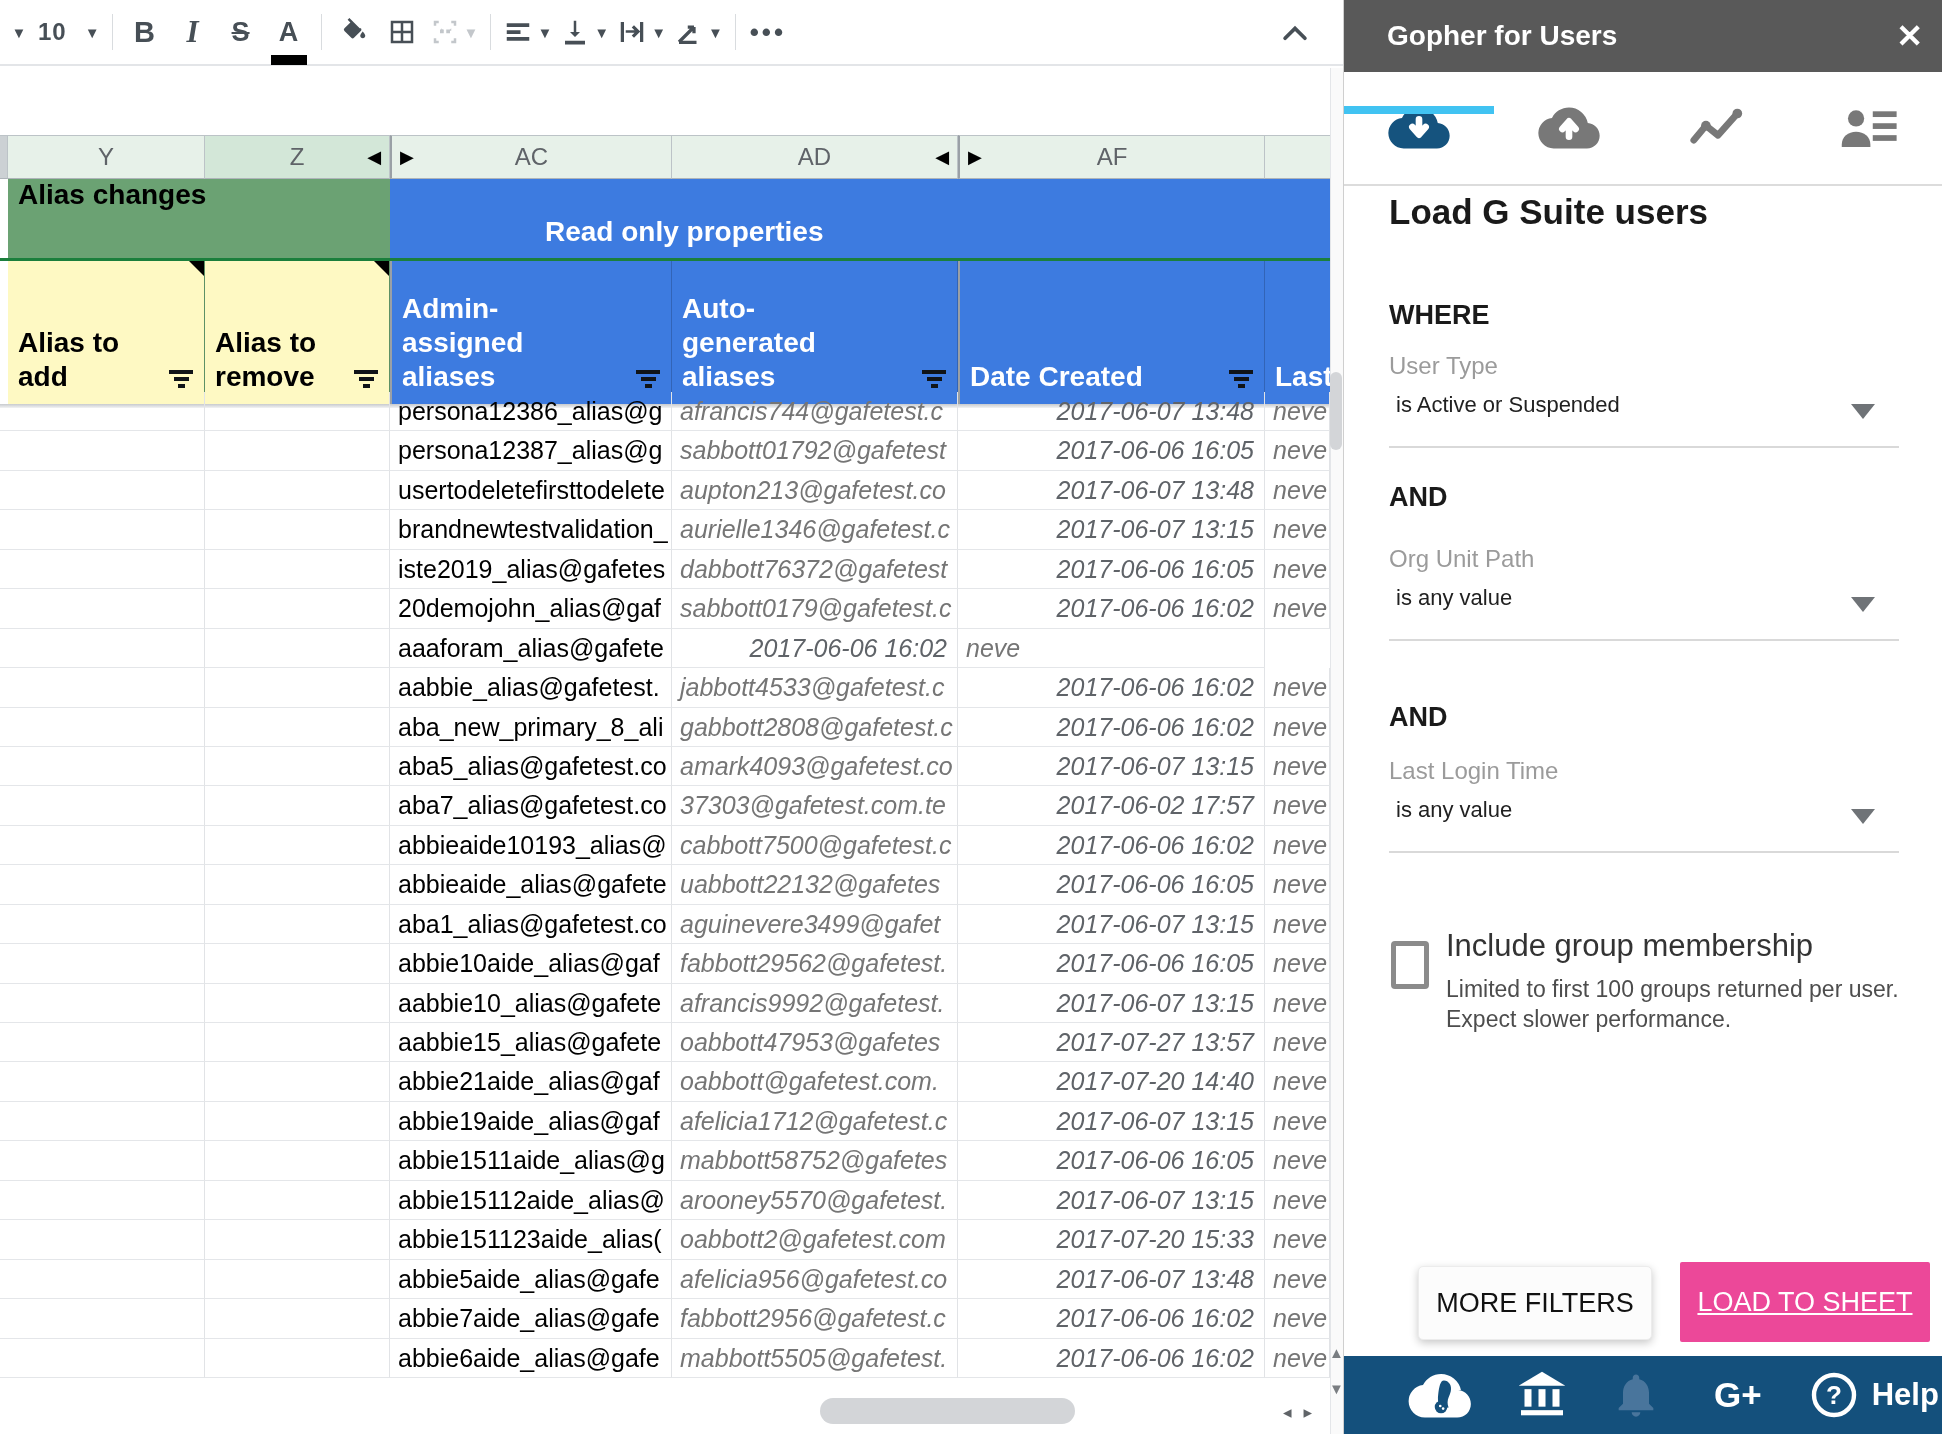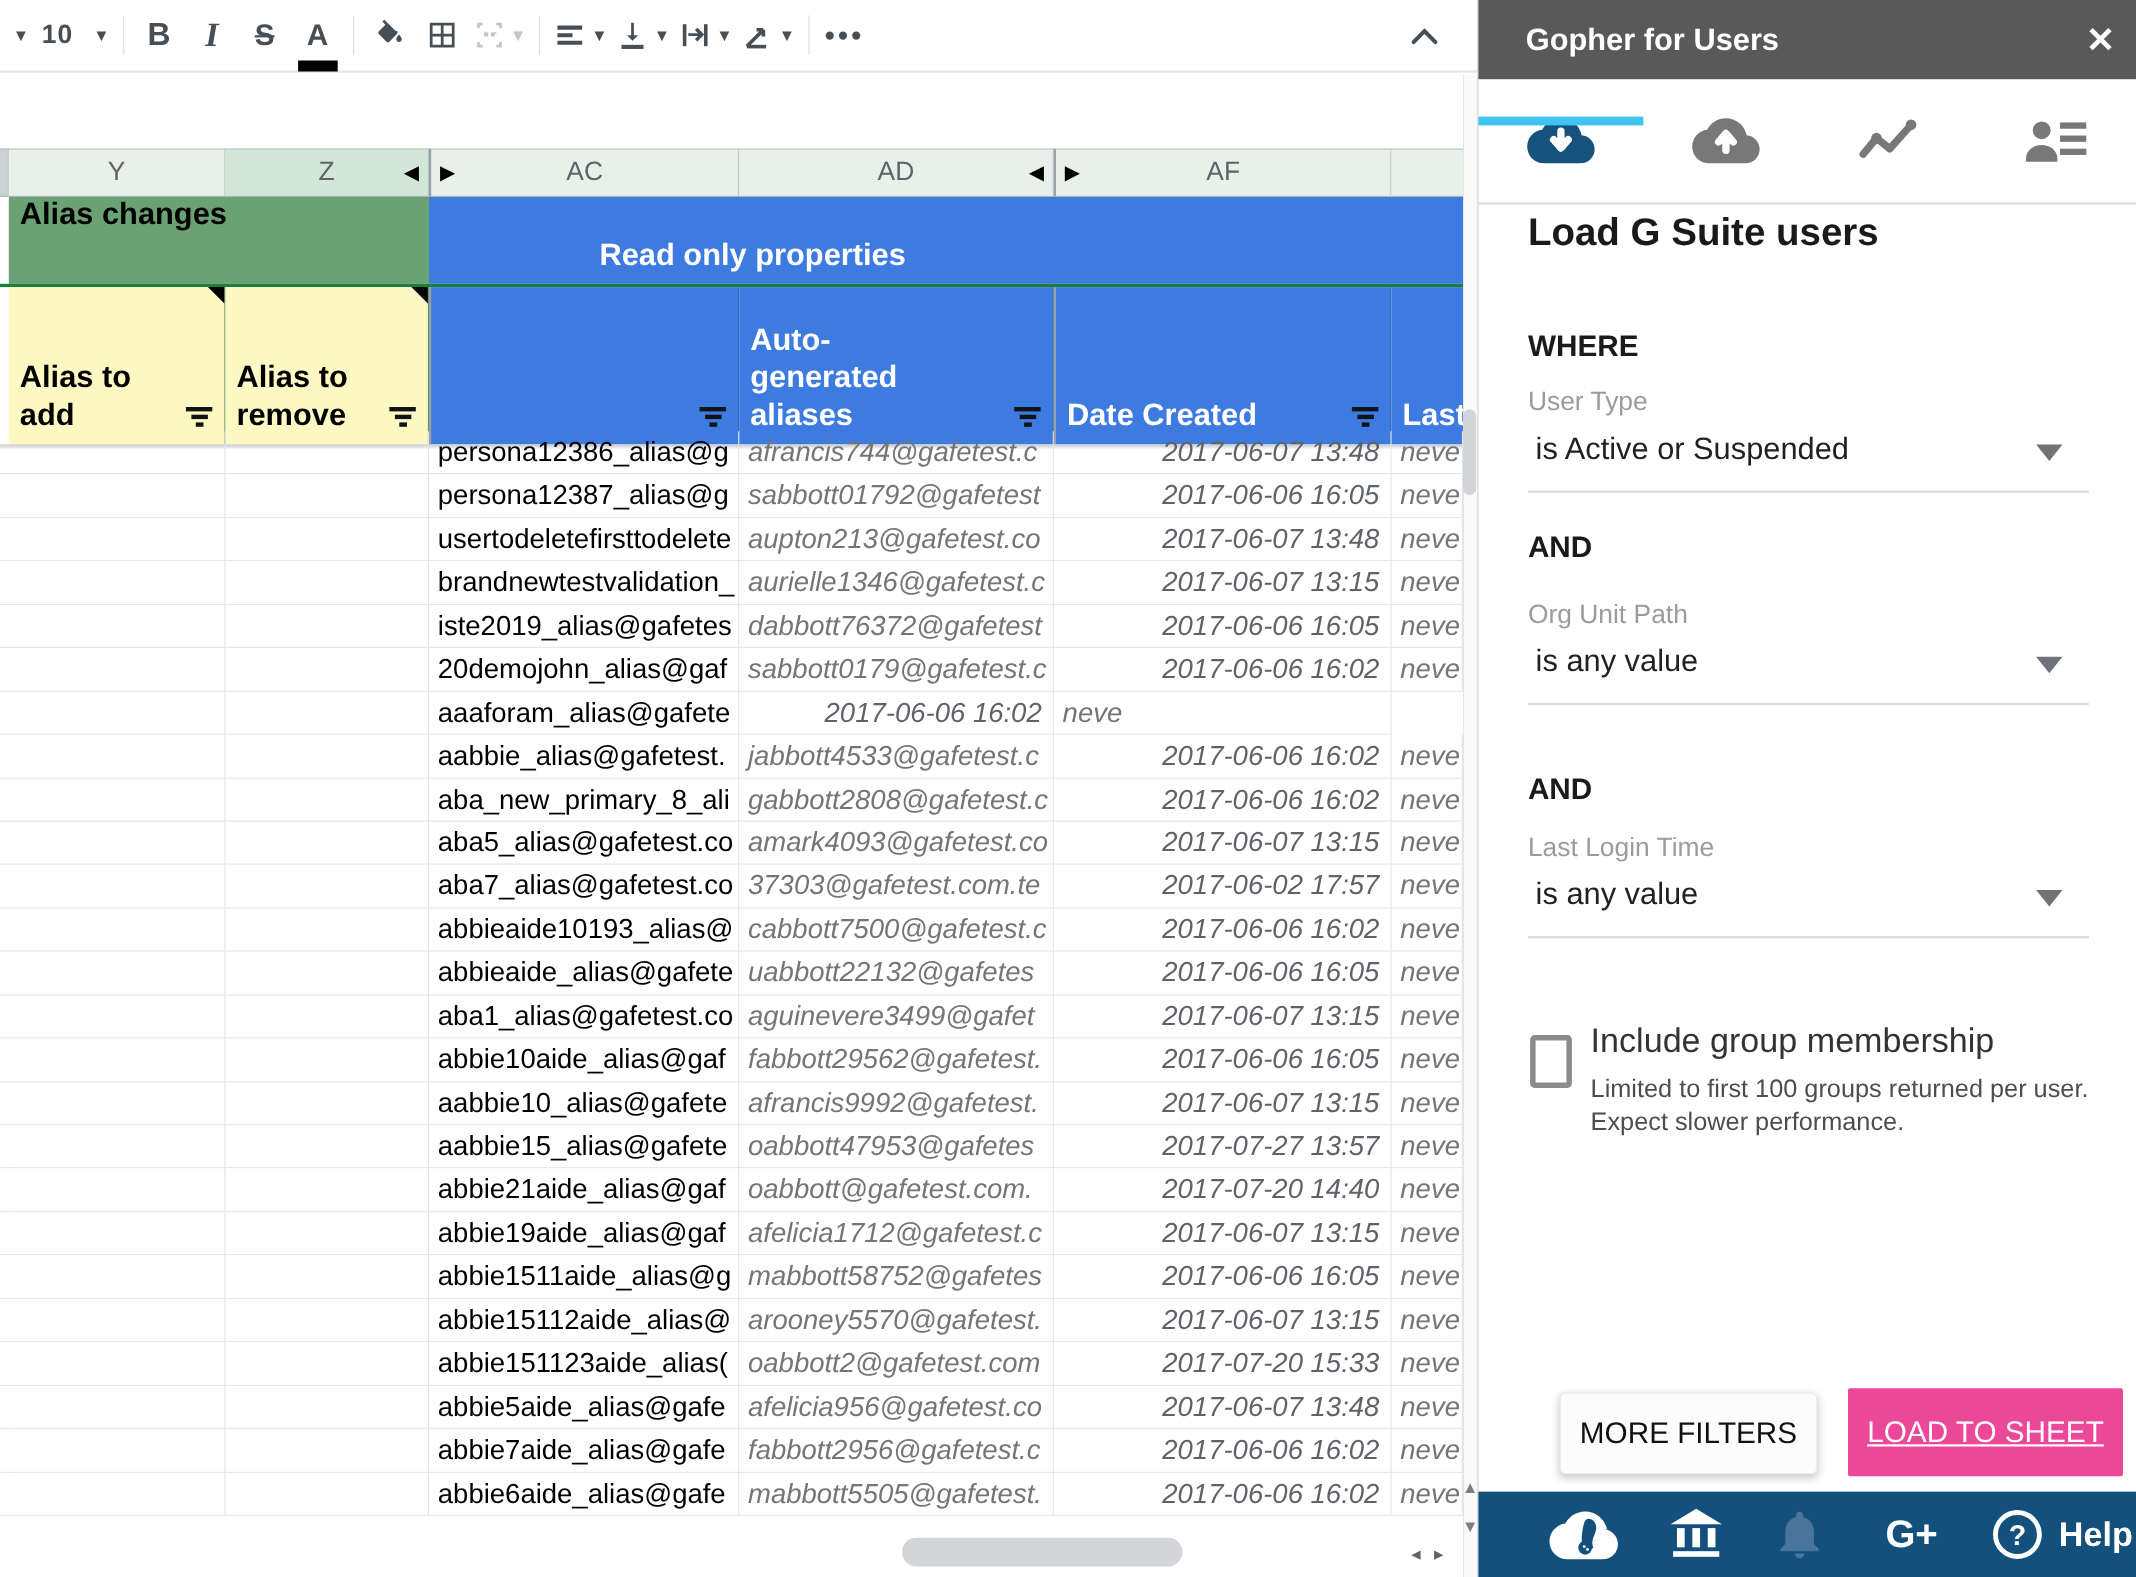--- a/index.html
+++ b/index.html
@@ -88,21 +88,21 @@
                display:flex; align-items:center; }
   #sb-title { color:#fff; font-weight:bold; font-size:28px; padding-left:43px; }
   #sb-close { position:absolute; right:20px; top:14px; color:#fff; font-size:32px; font-weight:bold; cursor:pointer; line-height:44px; }
   #sb-tabs { position:absolute; left:0; top:72px; width:599px; height:114px; border-bottom:2px solid #dcdcdc; display:flex; }
   .sb-tab { width:149.75px; display:flex; align-items:center; justify-content:center; cursor:pointer; }
   #tab-underline { position:absolute; left:0; top:106px; width:150px; height:8px; background:#41c3f2; }
 
   #sb-heading { position:absolute; left:45px; top:192px; font-size:35px; font-weight:bold; color:#1a1a1a; }
   .sb-conj  { position:absolute; left:45px; font-size:27px; font-weight:bold; color:#1a1a1a; }
   .sb-label { position:absolute; left:45px; font-size:24px; color:#9b9b9b; }
-  .sb-value { position:absolute; left:52px; font-size:28px; color:#212121; cursor:pointer; }
+  .sb-value { position:absolute; left:52px; font-size:22px; color:#212121; cursor:pointer; }
   .sb-underline { position:absolute; left:45px; width:510px; height:2px; background:#d9d9d9; }
   .dd-caret { position:absolute; width:0; height:0; border-left:12px solid transparent; border-right:12px solid transparent;
               border-top:15px solid #6f7377; cursor:pointer; }
 
   #sb-checkbox { position:absolute; left:47px; top:941px; width:38px; height:48px; border:5px solid #8b8b8b; border-radius:4px; background:#fff; cursor:pointer; }
   #sb-check-label { position:absolute; left:102px; top:928px; font-size:31px; color:#333; }
   .sb-note { position:absolute; left:102px; font-size:23px; color:#4d4d4d; }
 
   #btn-more { position:absolute; left:74px; top:1266px; width:234px; height:74px; background:#fcfcfc;
               border:1px solid #ececec; border-radius:5px; box-shadow:0 3px 8px rgba(0,0,0,0.22);
@@ -244,20 +244,21 @@
       <div class="hc green" style="left:205px; width:185px">
         <span style="width:120px">Alias to remove</span>
         <span class="note-tri"></span>
         <span class="filter-icon">
             <div class="fb1"></div>
             <div class="fb2"></div>
             <div class="fb3"></div>
           </span>
       </div>
       <div class="hc blue" style="left:390px; width:282px; border-left:2px solid #9aa0a6">
+        <span style="width:210px">Admin-assigned aliases</span>
         <span class="filter-icon">
             <div class="fb1"></div>
             <div class="fb2"></div>
             <div class="fb3"></div>
           </span>
       </div>
       <div class="hc blue" style="left:672px; width:286px">
         <span style="width:200px">Auto-generated aliases</span>
         <span class="filter-icon">
             <div class="fb1"></div>

